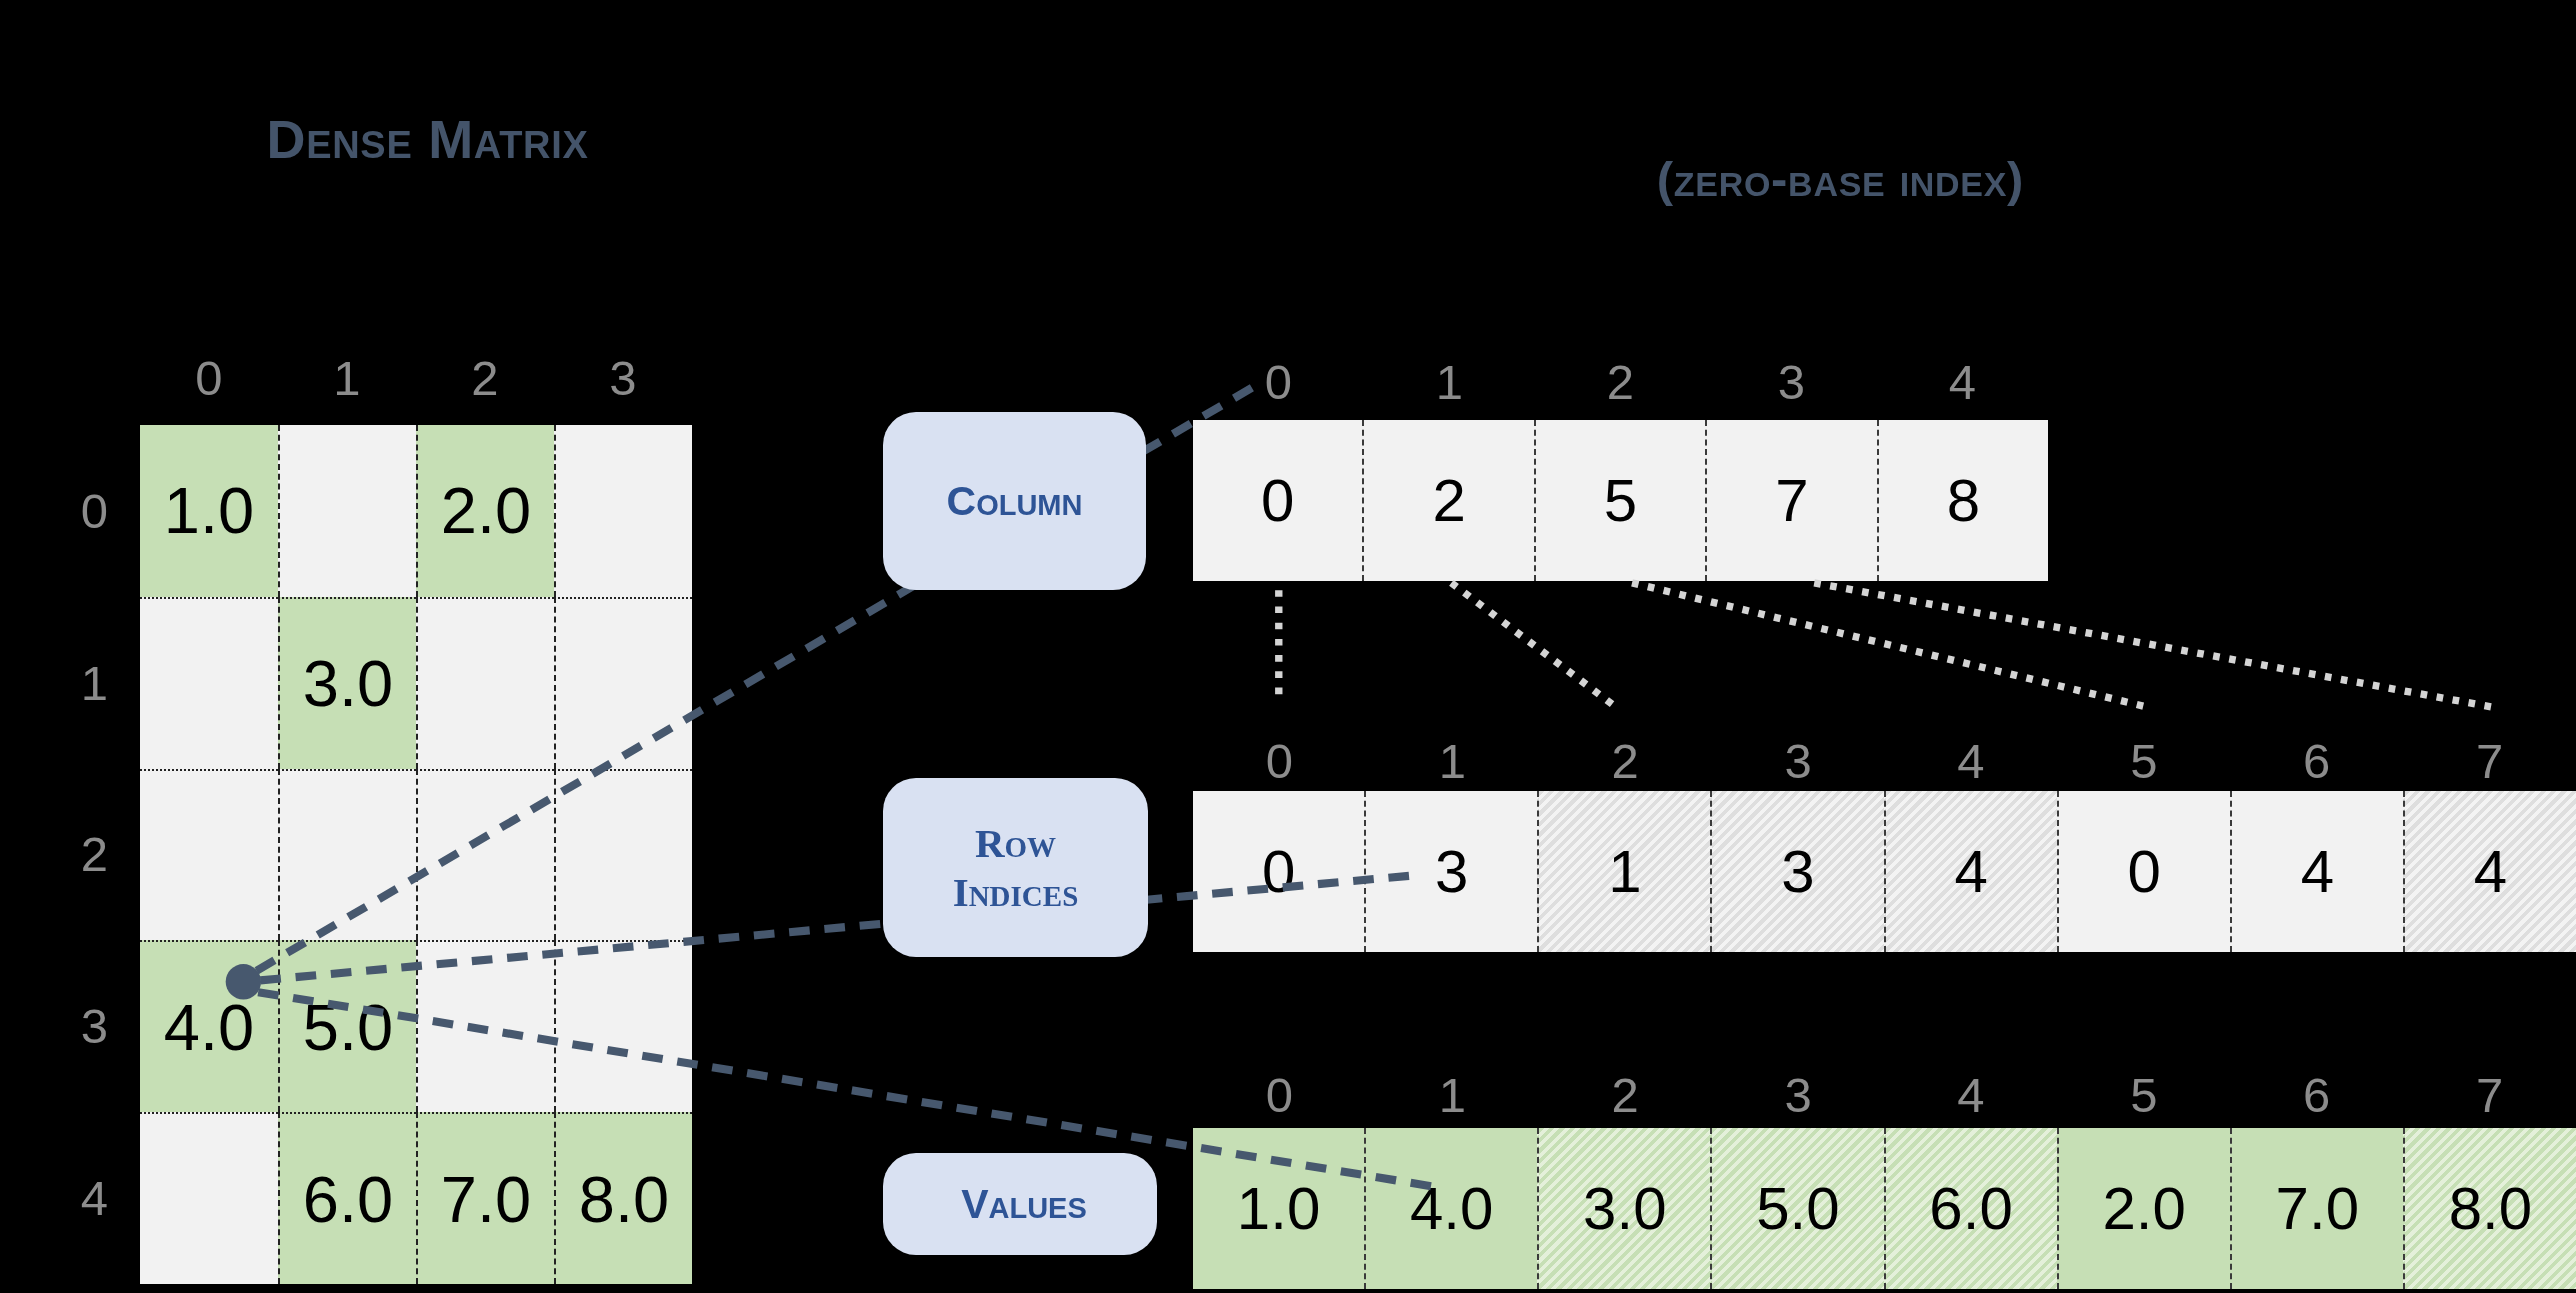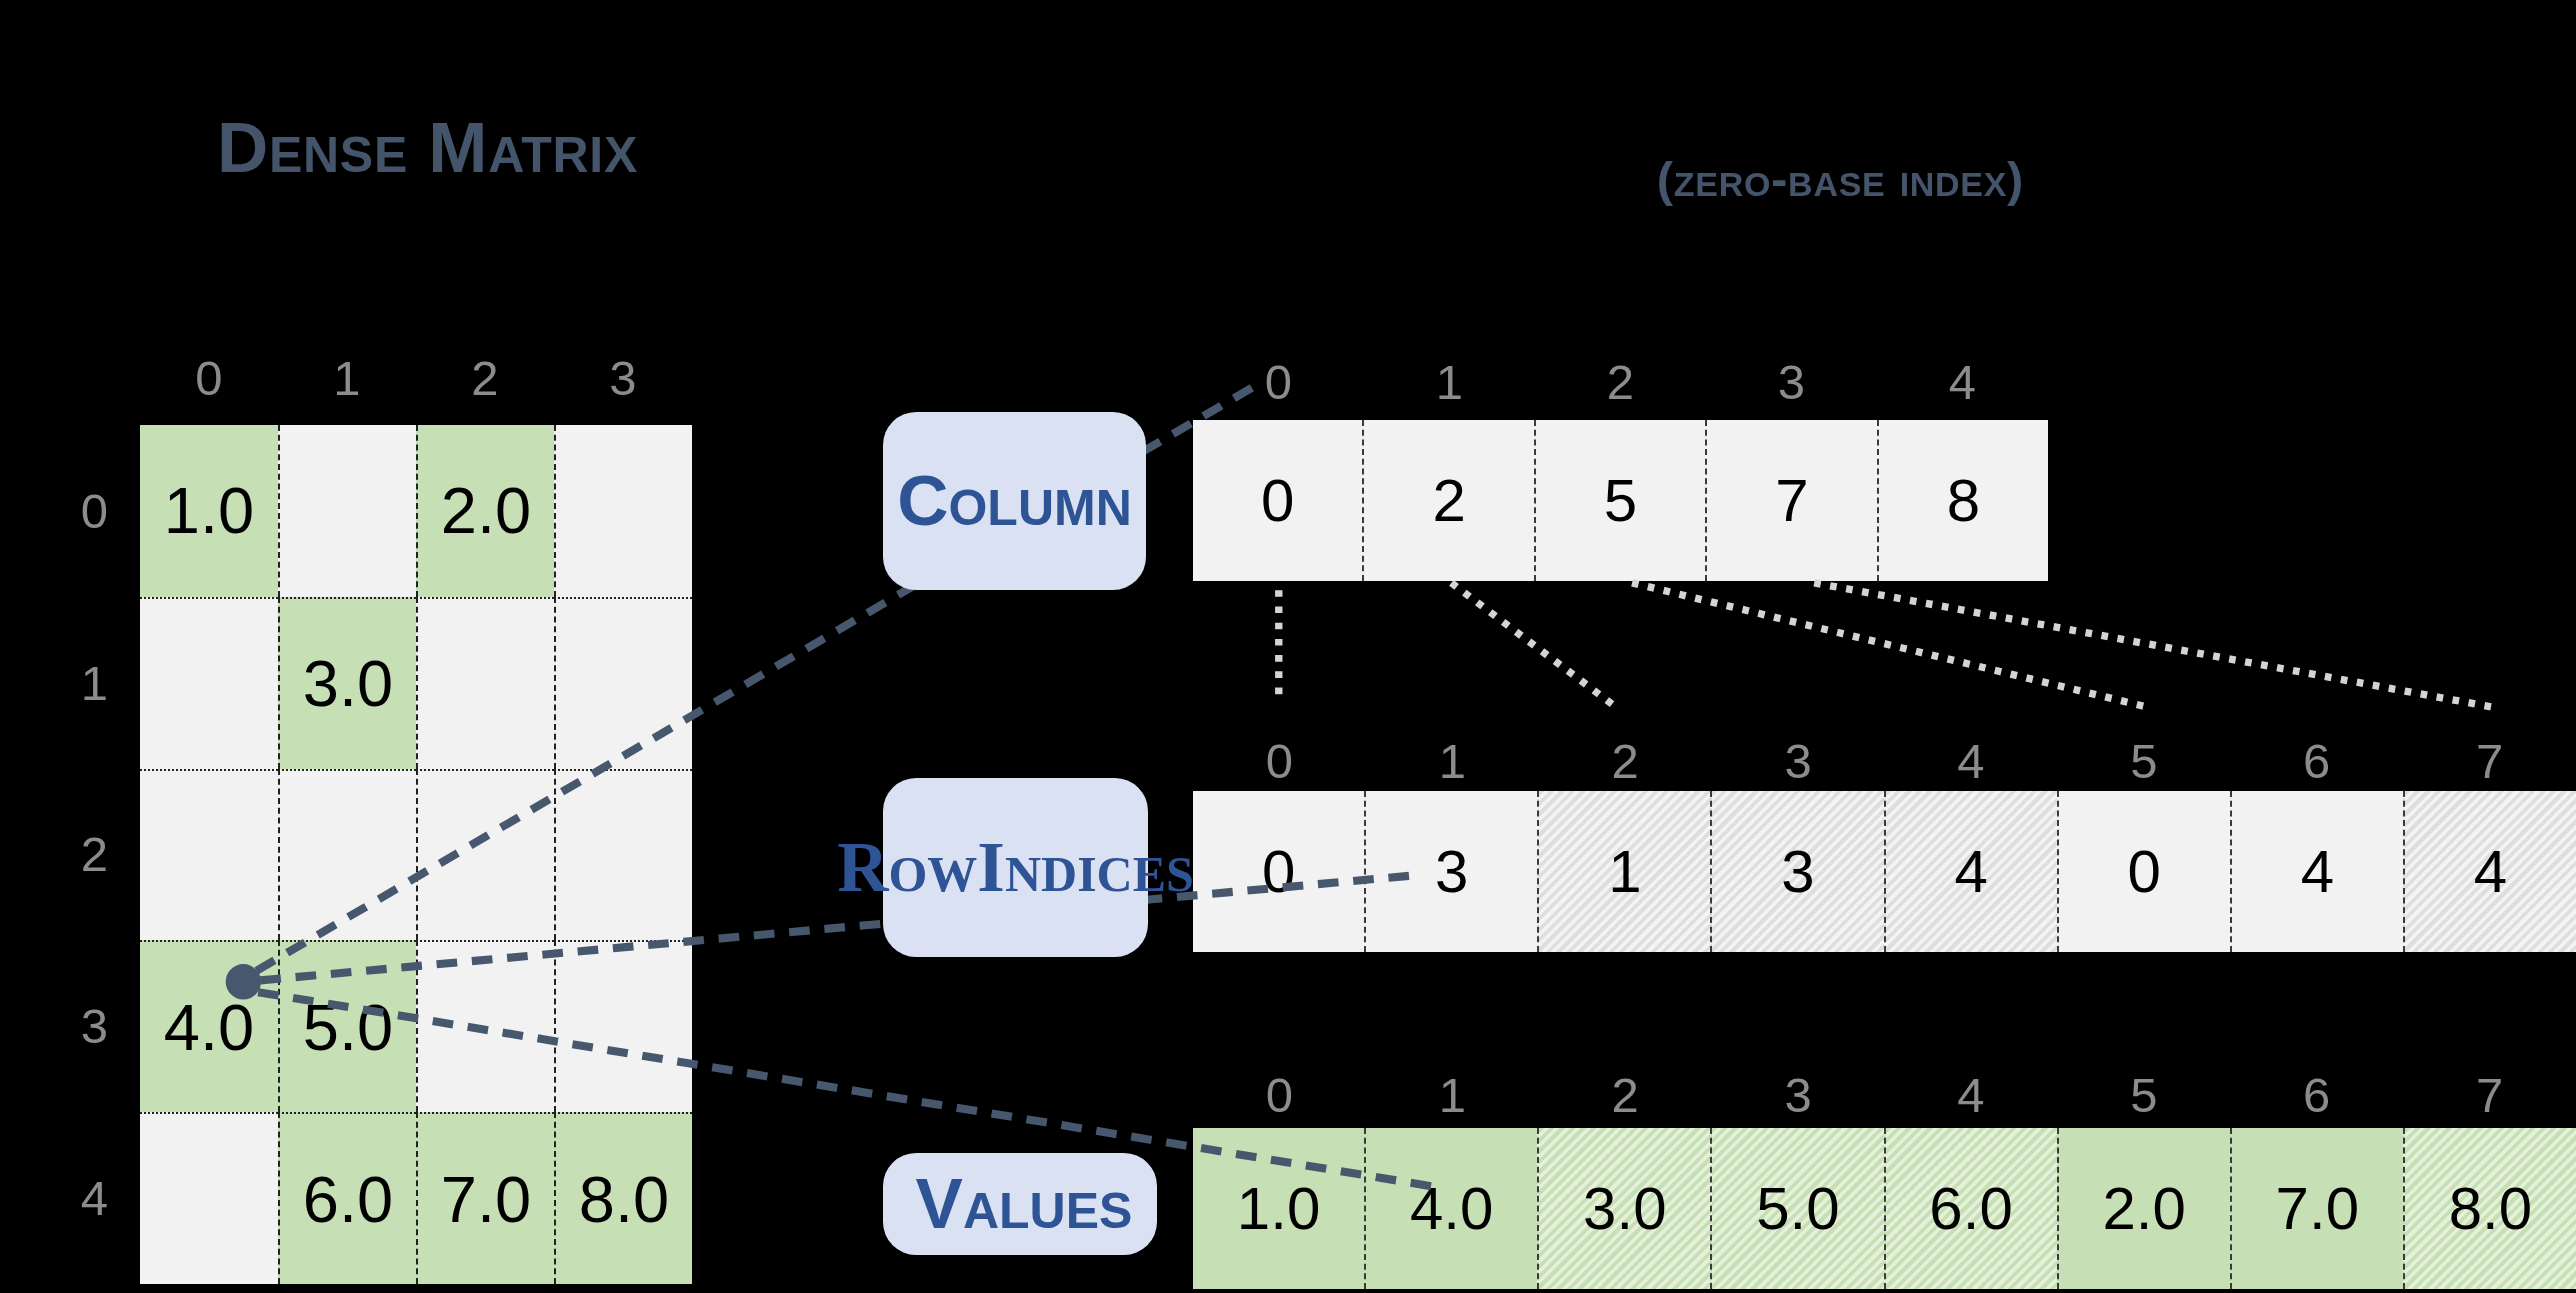--- a/index.html
+++ b/index.html
@@ -4,21 +4,21 @@
 <style>
   html,body{margin:0;padding:0;background:#000;}
   #canvas{
     position:relative;width:2576px;height:1294px;background:#000;overflow:hidden;
     font-family:"Liberation Sans",sans-serif;
   }
   .title{
     position:absolute;text-align:center;font-weight:bold;font-variant:small-caps;
     color:#44546A;line-height:1;letter-spacing:0.7px;
   }
-  #title-dense{left:103px;top:112px;width:649px;font-size:71px;}
+  #title-dense{left:103px;top:112px;width:649px;font-size:54px;}
   #title-csc{left:1193px;top:31px;width:1383px;font-size:87px;}
   #title-csc-sub{left:1149px;top:155px;width:1383px;font-size:49px;}
 
   
   .labels-row{position:absolute;display:flex;}
   .labels-row .lab{flex:1;text-align:center;color:#8C8C8C;font-size:49px;line-height:1;}
   .labels-col{position:absolute;display:flex;flex-direction:column;}
   .labels-col .lab{flex:1;display:flex;align-items:center;justify-content:center;color:#8C8C8C;font-size:49px;}
 
   
@@ -41,22 +41,22 @@
     font-size:60px;color:#000;background:#F2F2F2;box-sizing:border-box;
   }
   .acell + .acell{border-left:2.2px dashed #3a3a3a;}
   .acell.hatched{background:repeating-linear-gradient(135deg,#dedede 0 3.7px,#f3f3f3 3.7px 7.4px);}
   .arr.green .acell{background:#C6DFB5;}
   .arr.green .acell.hatched{background:repeating-linear-gradient(135deg,#c6dfb5 0 3.7px,#e4f0da 3.7px 7.4px);}
 
   
   .lbox{
     position:absolute;background:#D9E1F2;border-radius:33px;z-index:10;
-    display:flex;align-items:center;justify-content:center;
-    color:#2E5496;font-weight:bold;font-variant:small-caps;font-size:71px;line-height:1.18;
+    display:flex;flex-direction:column;align-items:center;justify-content:center;
+    color:#2E5496;font-weight:bold;font-variant:small-caps;font-size:41px;line-height:1.18;
   }
   #box-column-offsets{left:883px;top:412px;width:263px;height:178px;}
   #box-row-indices{left:883px;top:778px;width:265px;height:179px;font-family:Liberation Serif, serif;}
   #box-values{left:883px;top:1153px;width:266px;height:102px;padding-left:8px;}
 
   #overlay{position:absolute;left:0;top:0;z-index:5;}
 </style>
 </head>
 <body>
 

